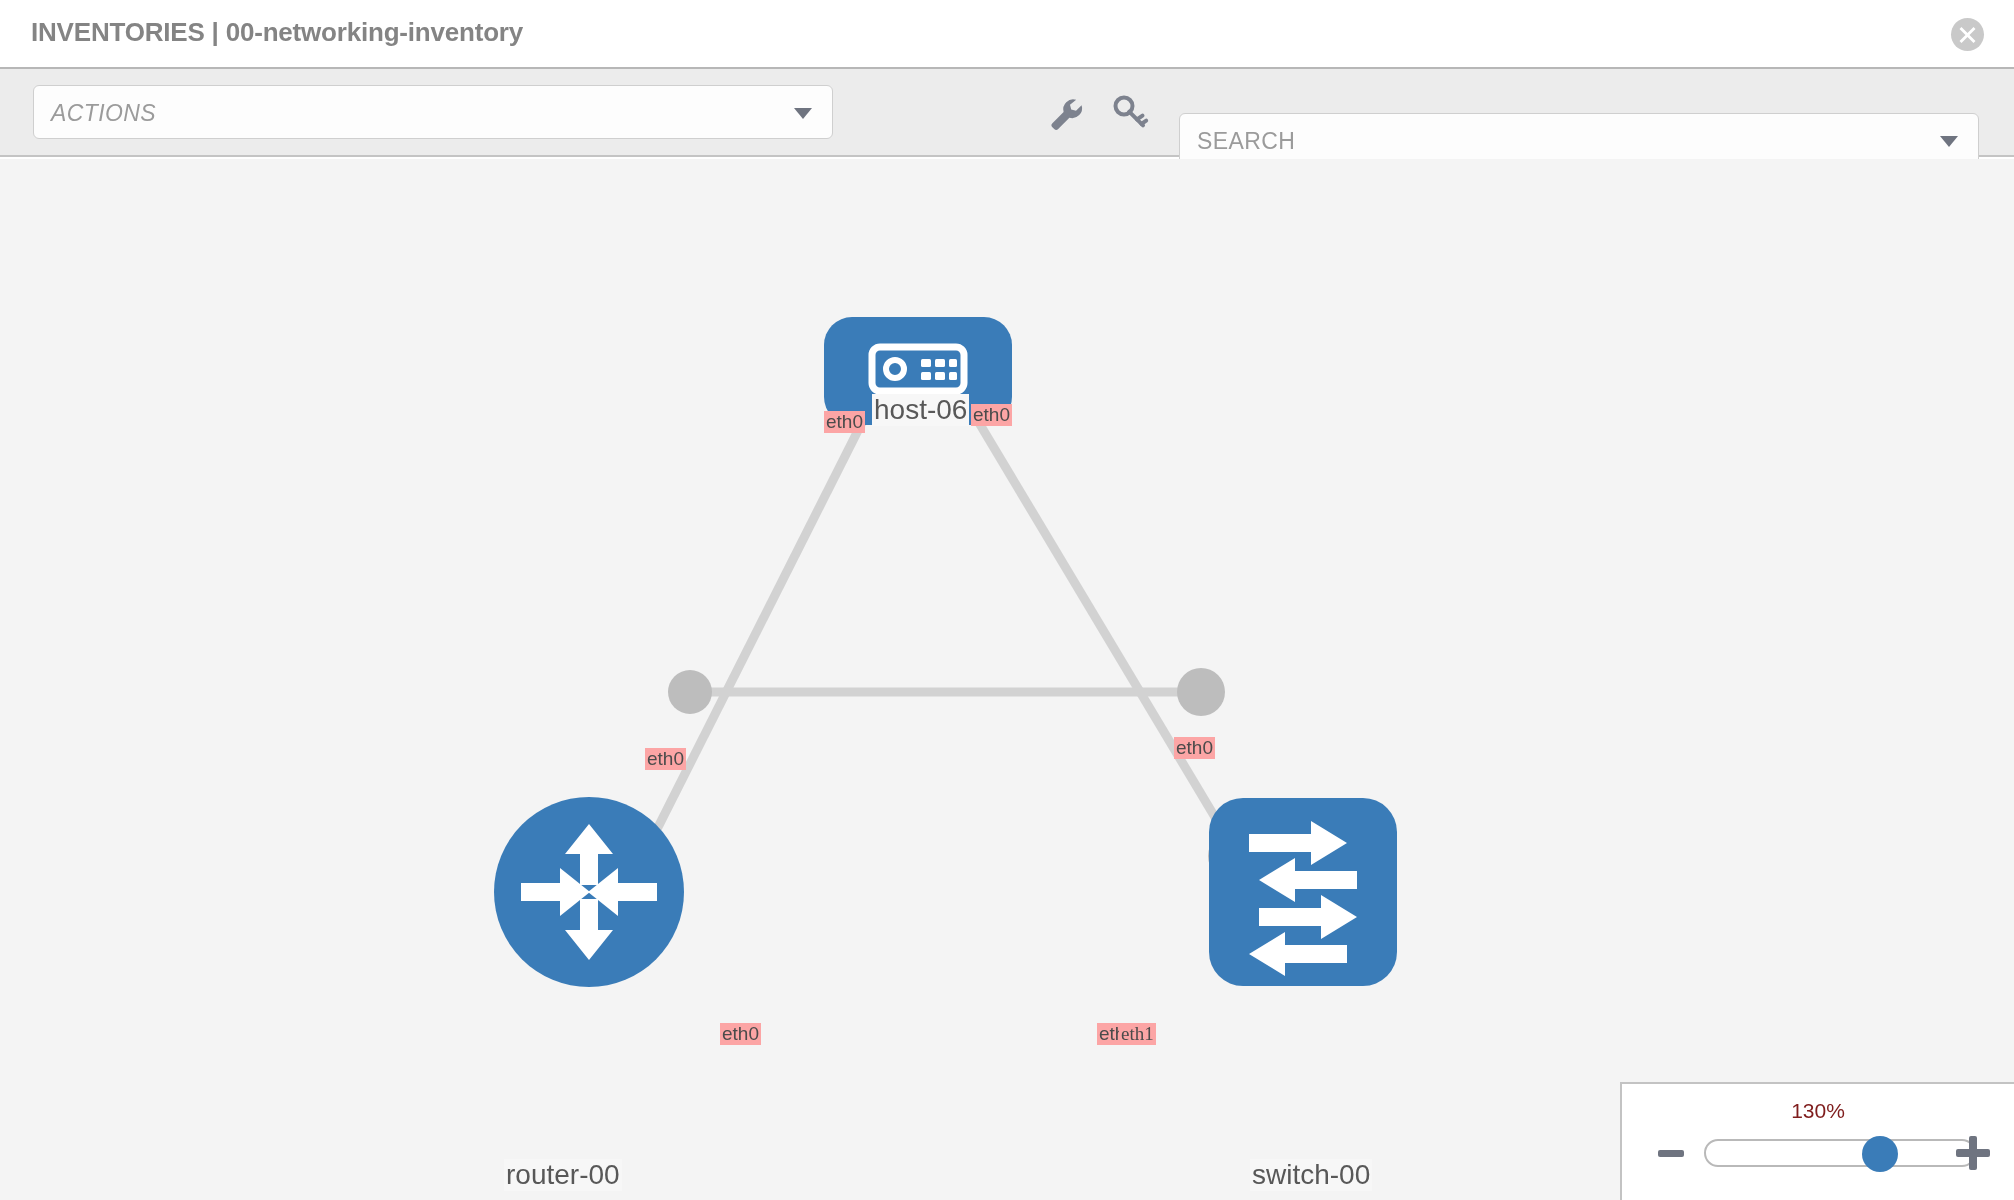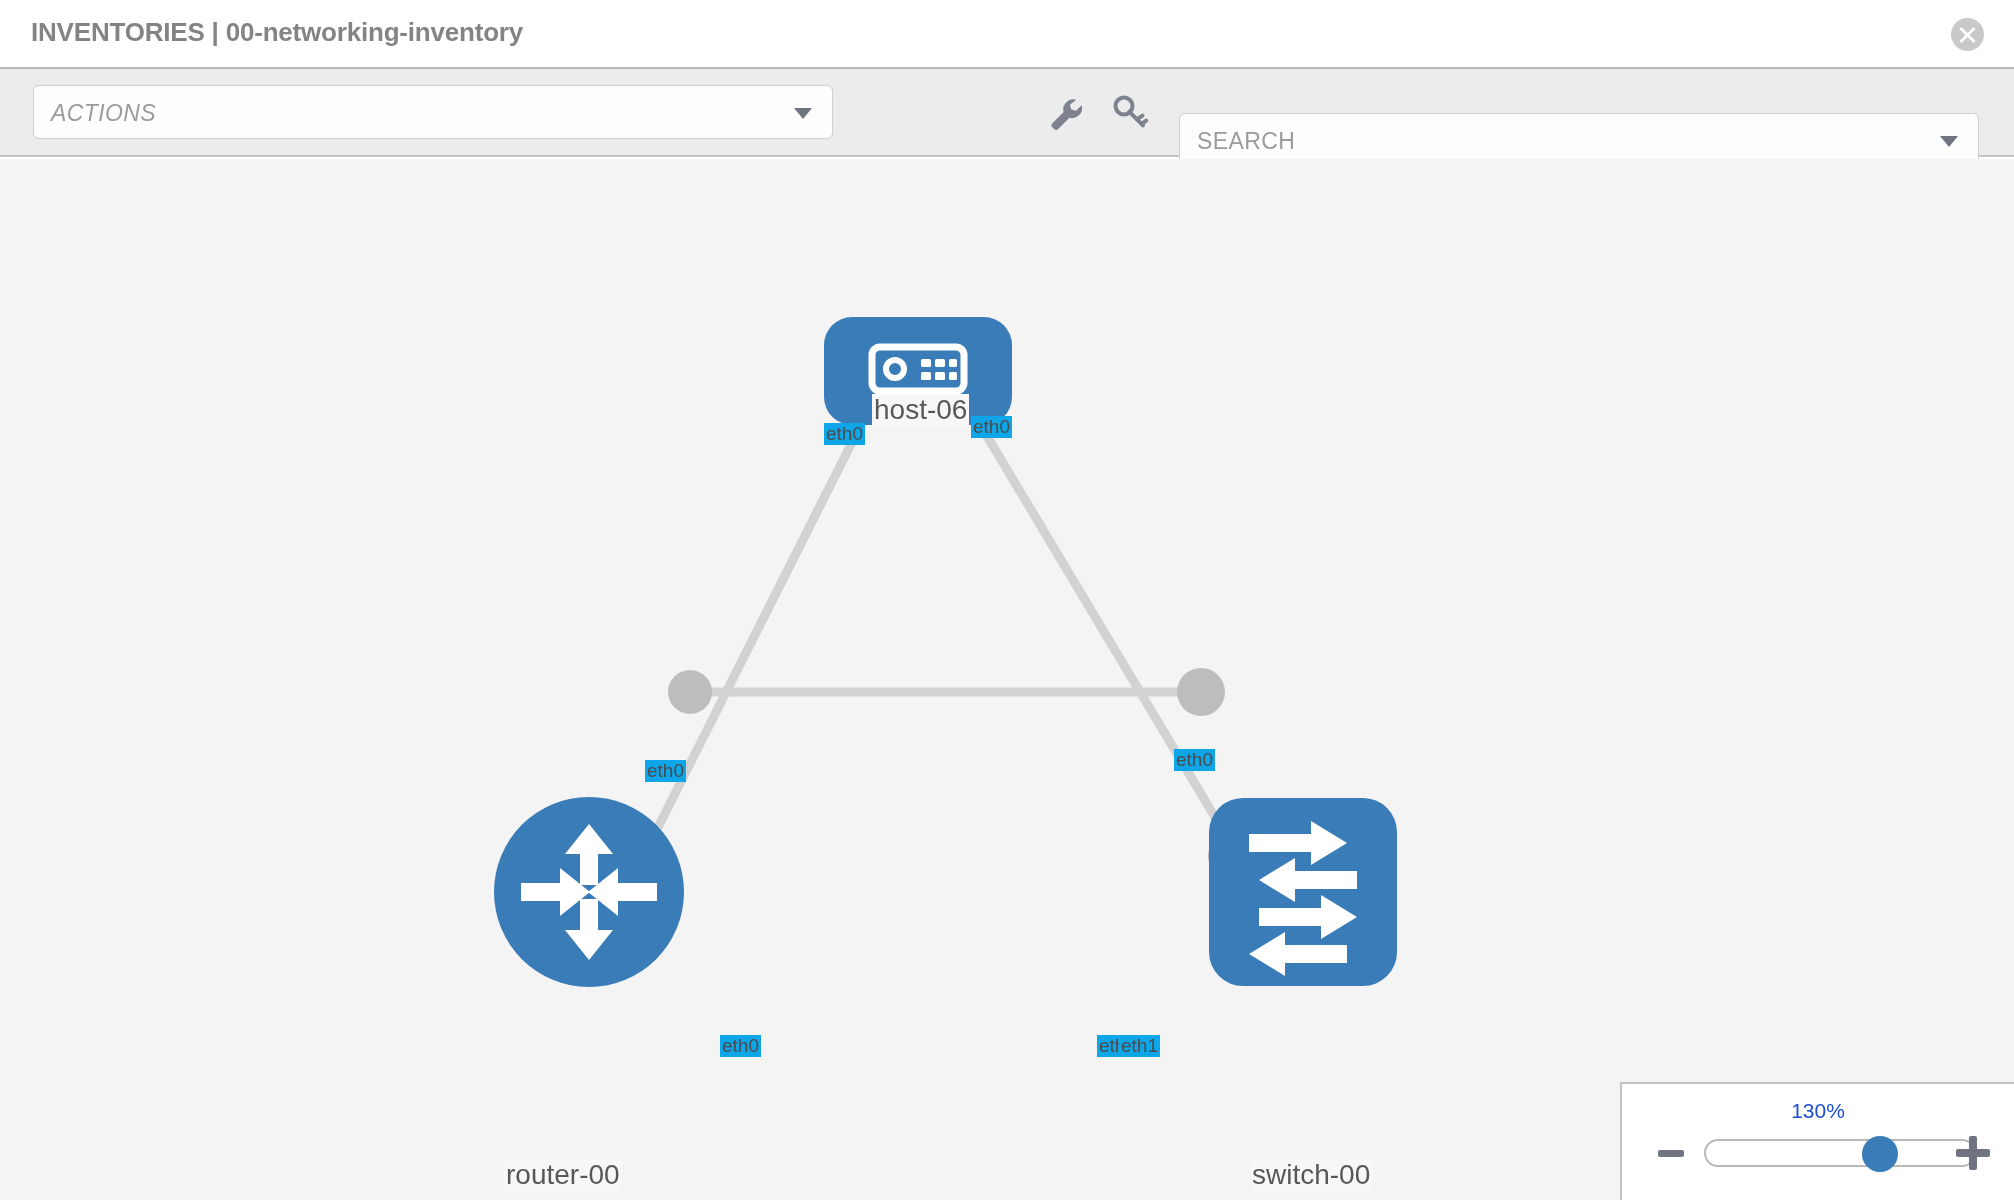--- a/index.html
+++ b/index.html
@@ -97,38 +97,37 @@
   .node-label {
     position: absolute;
     font-size: 28px; color: #585858;
     background: #f7f7f7;
     white-space: nowrap;
     padding: 0 2px;
   }
   .edge-label {
     position: absolute;
     font-size: 19px; color: #4b4b4b;
-    background: #0ea5e9;
+    background: #fca5a5;
     white-space: nowrap;
     padding: 0 2px;
-    margin-top: 12px;
   }
 
   
   .zoom-panel {
     position: absolute; left: 1620px; top: 1082px;
     width: 394px; height: 118px;
     background: #ffffff;
     border-top: 2px solid #c3c3c3;
     border-left: 2px solid #c3c3c3;
   }
   .zoom-level {
     position: absolute; left: 0; right: 0; top: 15px;
     text-align: center;
-    font-size: 21px; color: #1d4ed8;
+    font-size: 21px; color: #7f1d1d;
   }
   .zoom-minus {
     position: absolute; left: 36px; top: 66px;
     width: 26px; height: 7px; border-radius: 2px;
     background: #6f7480; cursor: pointer;
   }
   .zoom-plus {
     position: absolute; right: 24px; top: 52px;
     width: 34px; height: 34px; cursor: pointer;
   }
@@ -265,21 +264,21 @@
     <div class="edge-label" style="left:971px; top:245px;">eth0</div>
 
     <div class="edge-label" style="left:645px; top:589px;">eth0</div>
 
     <div class="edge-label" style="left:1174px; top:578px;">eth0</div>
 
     <div class="edge-label" style="left:720px; top:864px;">eth0</div>
 
     <div class="edge-label" style="left:1097px; top:864px;">eth</div>
 
-    <div class="edge-label" style="left:1119px; top:864px;">eth1</div>
+    <div class="edge-label" style="left:1119px; top:864px;font-family:Liberation Serif, serif;">eth1</div>
 
   </div>
 
   <div class="zoom-panel">
     <div class="zoom-level">130%</div>
     <div class="zoom-minus"></div>
     <div class="zoom-track">
       <div class="zoom-thumb"></div>
     </div>
     <div class="zoom-plus"></div>

